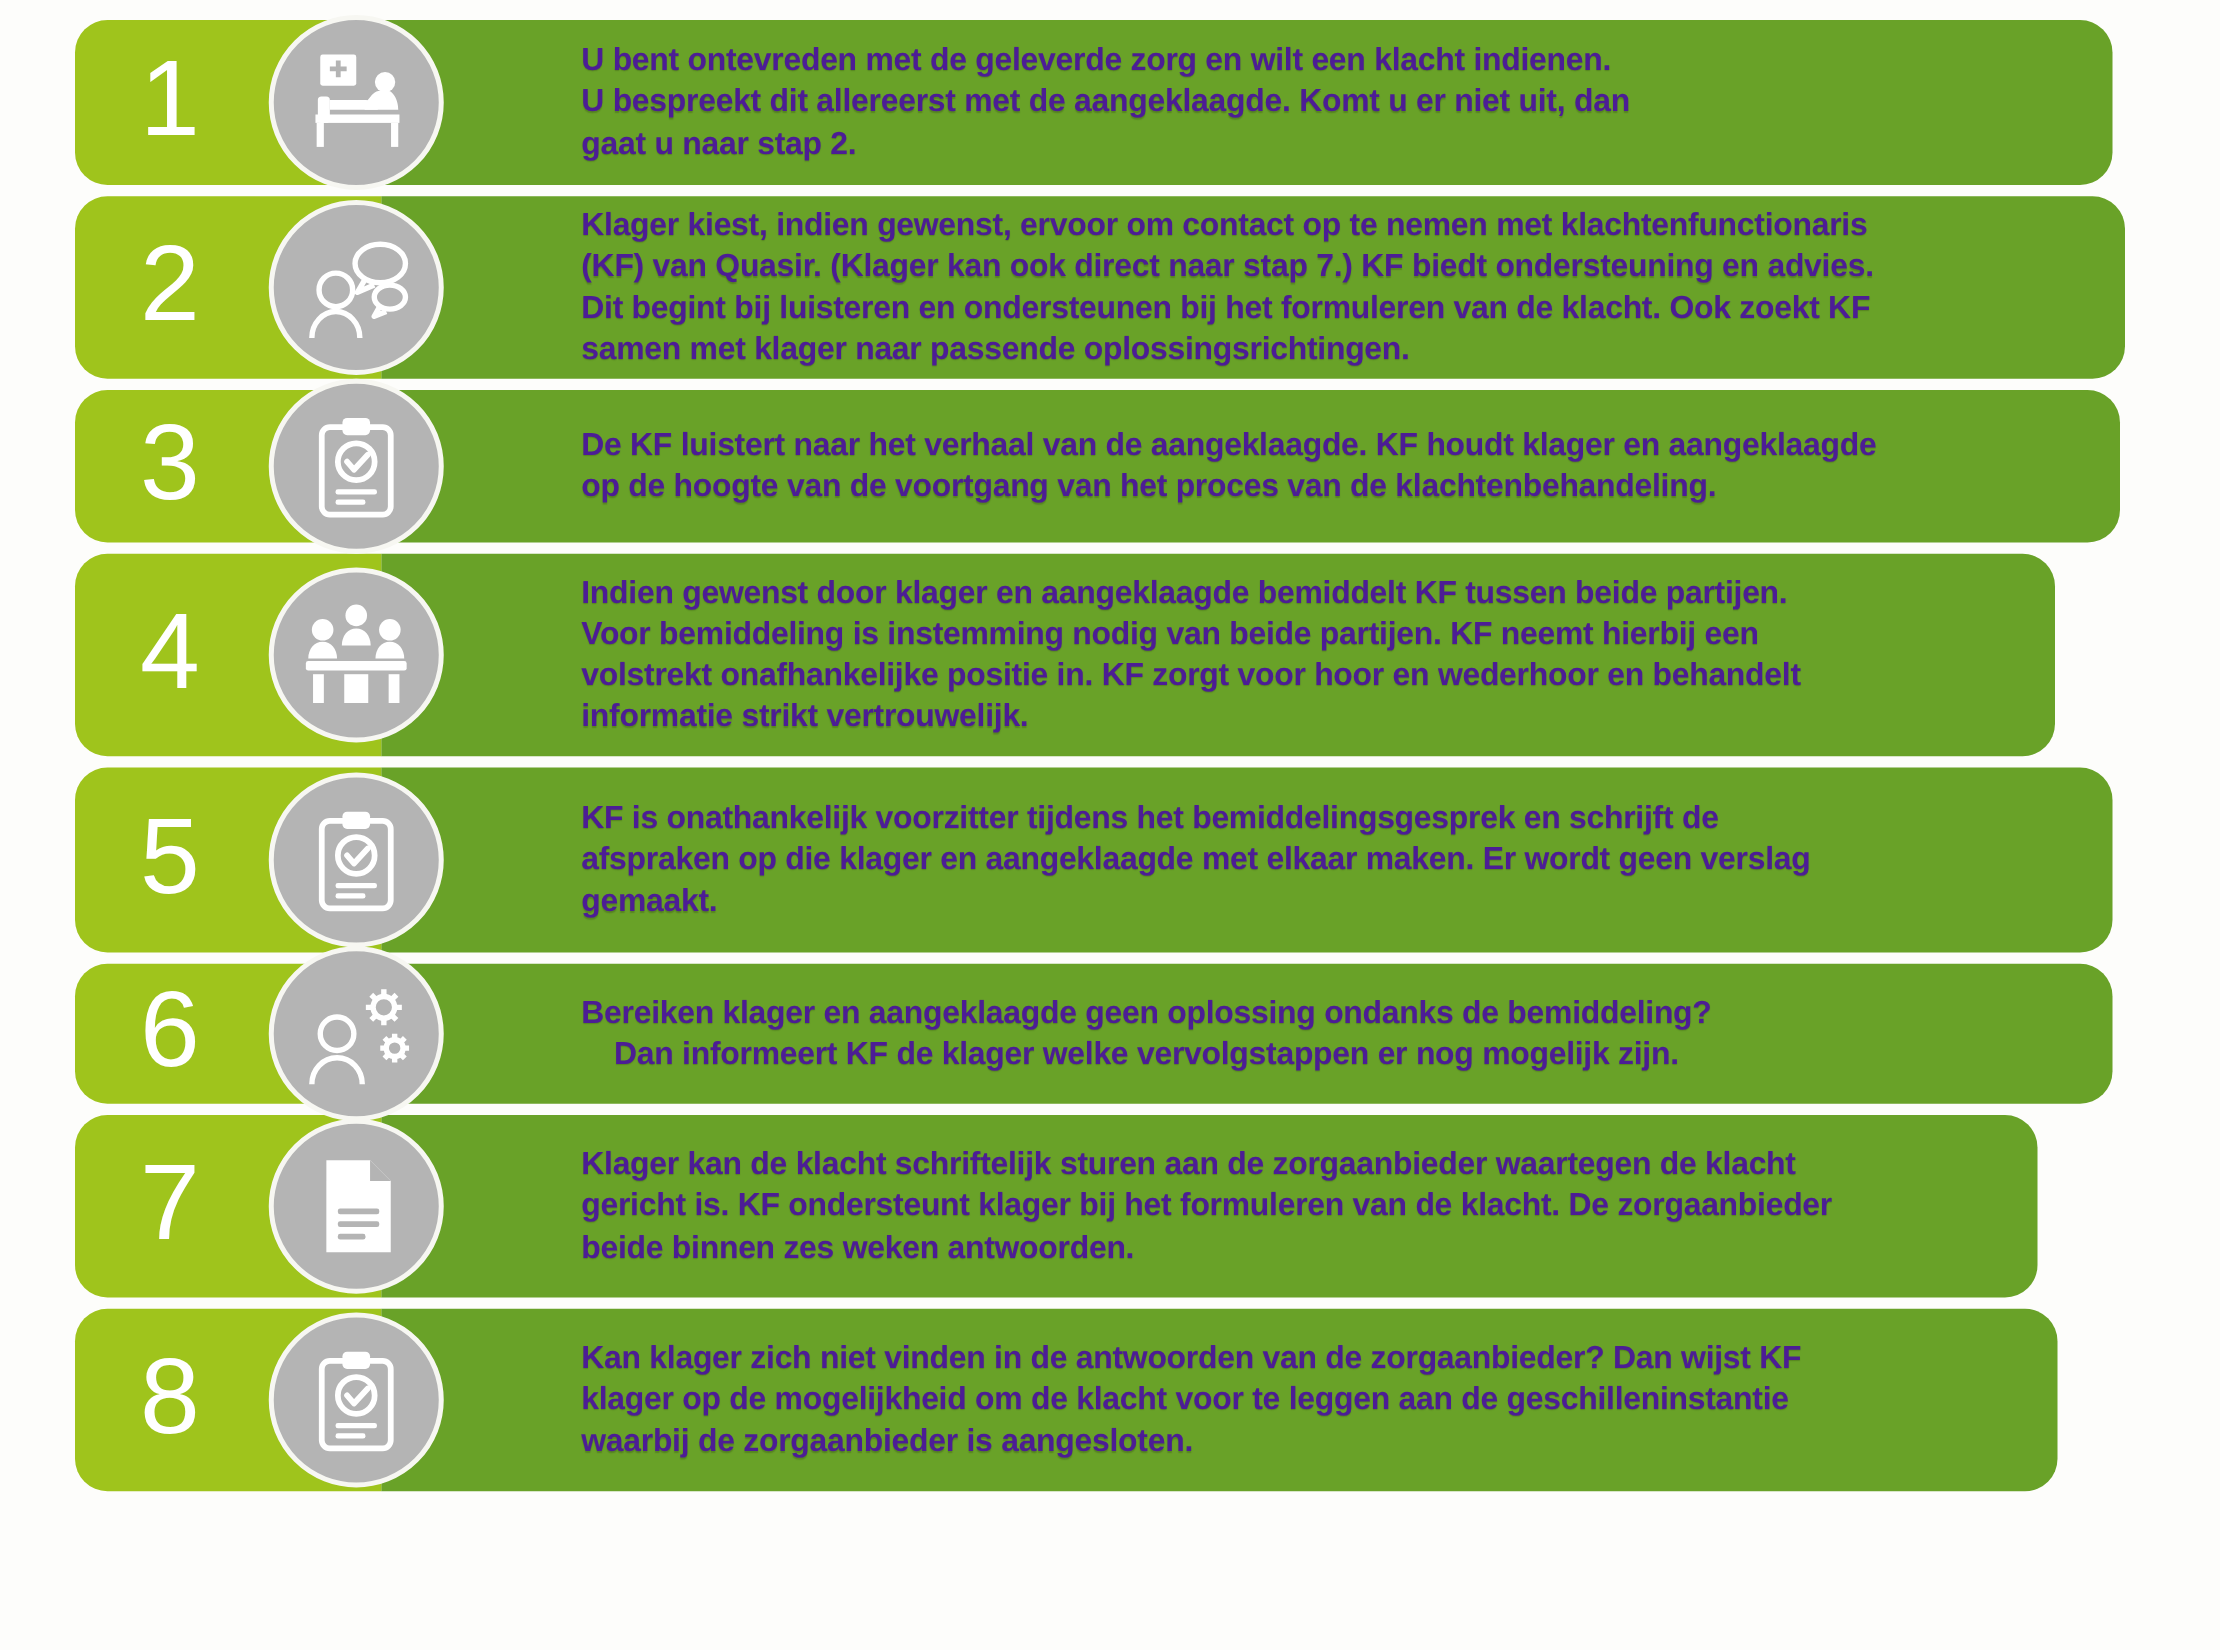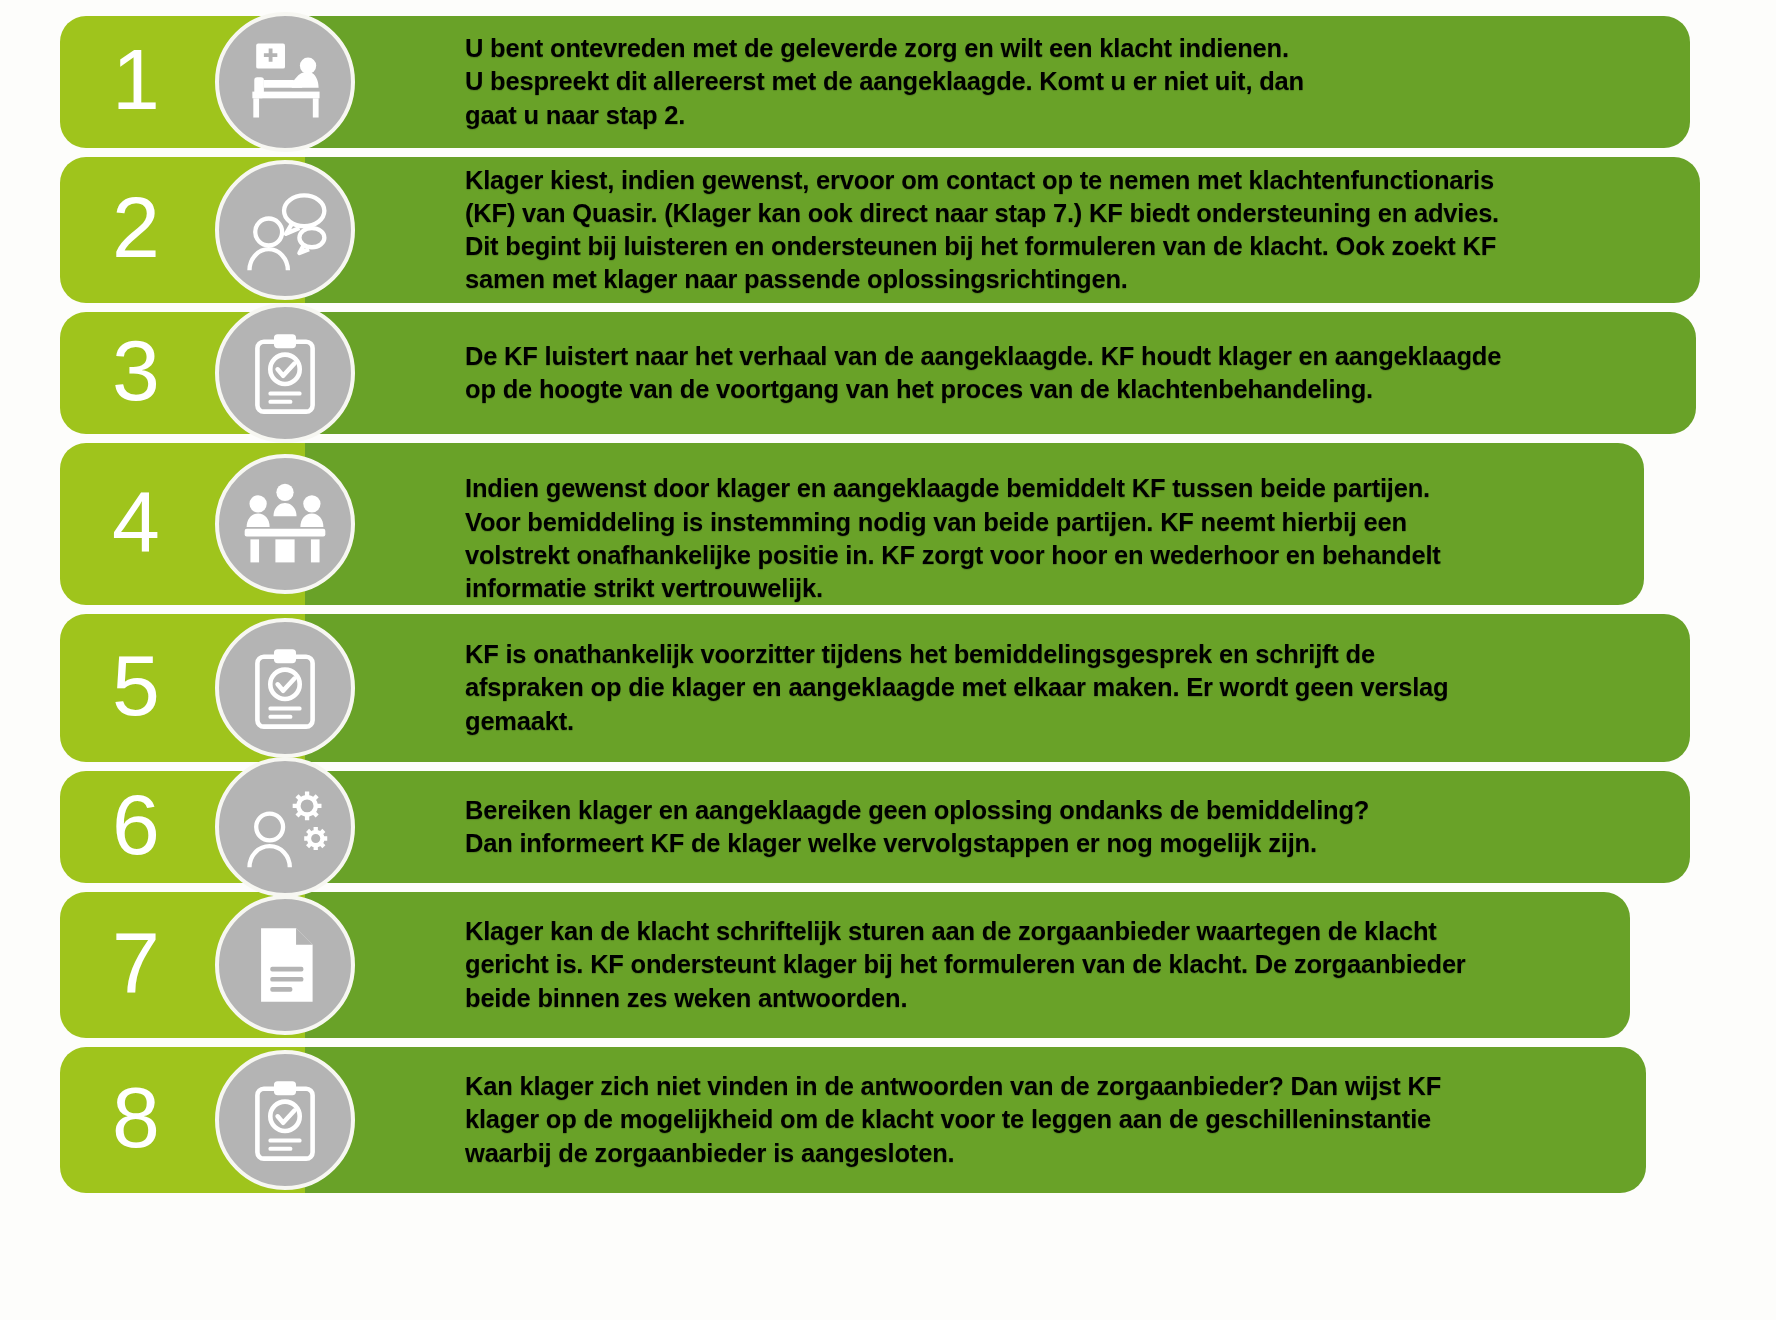--- a/index.html
+++ b/index.html
@@ -47,21 +47,21 @@
     background:#69a228;
     border-top-right-radius:26px;
     border-bottom-right-radius:26px;
     display:flex;
     align-items:center;
     box-sizing:border-box;
     padding-left:160px;
     padding-right:26px;
   }
   .body-text{
-    color:#000000;
+    color:#4c1d95;
     font-size:25.5px;
     font-weight:bold;
     line-height:1.30;
     letter-spacing:-0.2px;
     text-shadow:0 1px 1px rgba(0,0,0,0.18);
     white-space:pre-line;
   }
 
   
   .icon-circle{
@@ -142,21 +142,21 @@
         <circle cx="50" cy="46" r="16" fill="none" stroke="#ffffff" stroke-width="5"></circle>
         <path d="M42 46l6 7 12-13" fill="none" stroke="#ffffff" stroke-width="5" stroke-linecap="round" stroke-linejoin="round"></path>
         <rect x="32" y="70" width="36" height="4.5" rx="2" fill="#ffffff"></rect>
         <rect x="32" y="79" width="26" height="4.5" rx="2" fill="#ffffff"></rect>
       </svg>
     </div>
     <div class="step-row" style="top: 443px; height: 162px; width: 1584px;">
       <div class="num-block">
         <span class="digit">4</span>
       </div>
-      <div class="body-block" style="flex: 1 1 0%; align-items: flex-end;">
+      <div class="body-block" style="flex: 1 1 0%;">
         <div class="body-text">Indien gewenst door klager en aangeklaagde bemiddelt KF tussen beide partijen.
 Voor bemiddeling is instemming nodig van beide partijen. KF neemt hierbij een
 volstrekt onafhankelijke positie in. KF zorgt voor hoor en wederhoor en behandelt
 informatie strikt vertrouwelijk.</div>
       </div>
     </div>
     <div class="icon-circle" style="left: 215px; top: 454px;">
       <svg width="96" height="96" viewBox="0 0 100 100" aria-hidden="true">
         <circle cx="50" cy="17" r="9" fill="#ffffff"></circle>
         <path d="M38 42c0-8 5-14 12-14s12 6 12 14z" fill="#ffffff"></path>
@@ -187,21 +187,21 @@
         <circle cx="50" cy="46" r="16" fill="none" stroke="#ffffff" stroke-width="5"></circle>
         <path d="M42 46l6 7 12-13" fill="none" stroke="#ffffff" stroke-width="5" stroke-linecap="round" stroke-linejoin="round"></path>
         <rect x="32" y="70" width="36" height="4.5" rx="2" fill="#ffffff"></rect>
         <rect x="32" y="79" width="26" height="4.5" rx="2" fill="#ffffff"></rect>
       </svg>
     </div>
     <div class="step-row" style="top: 771px; height: 112px; width: 1630px;">
       <div class="num-block">
         <span class="digit">6</span>
       </div>
-      <div class="body-block" style="flex: 1 1 0%;">
+      <div class="body-block" style="flex: 1 1 0%; text-align: center;">
         <div class="body-text">Bereiken klager en aangeklaagde geen oplossing ondanks de bemiddeling?
 Dan informeert KF de klager welke vervolgstappen er nog mogelijk zijn.</div>
       </div>
     </div>
     <div class="icon-circle" style="left: 215px; top: 757px;">
       <svg width="96" height="96" viewBox="0 0 100 100" aria-hidden="true">
         <g fill="none" stroke="#ffffff" stroke-width="4.5" stroke-linejoin="round">
           <circle cx="34" cy="50" r="14"></circle>
           <path d="M13 92c0-12 9-22 21-22s21 10 21 22"></path>
           <circle cx="73" cy="28" r="9"></circle>

